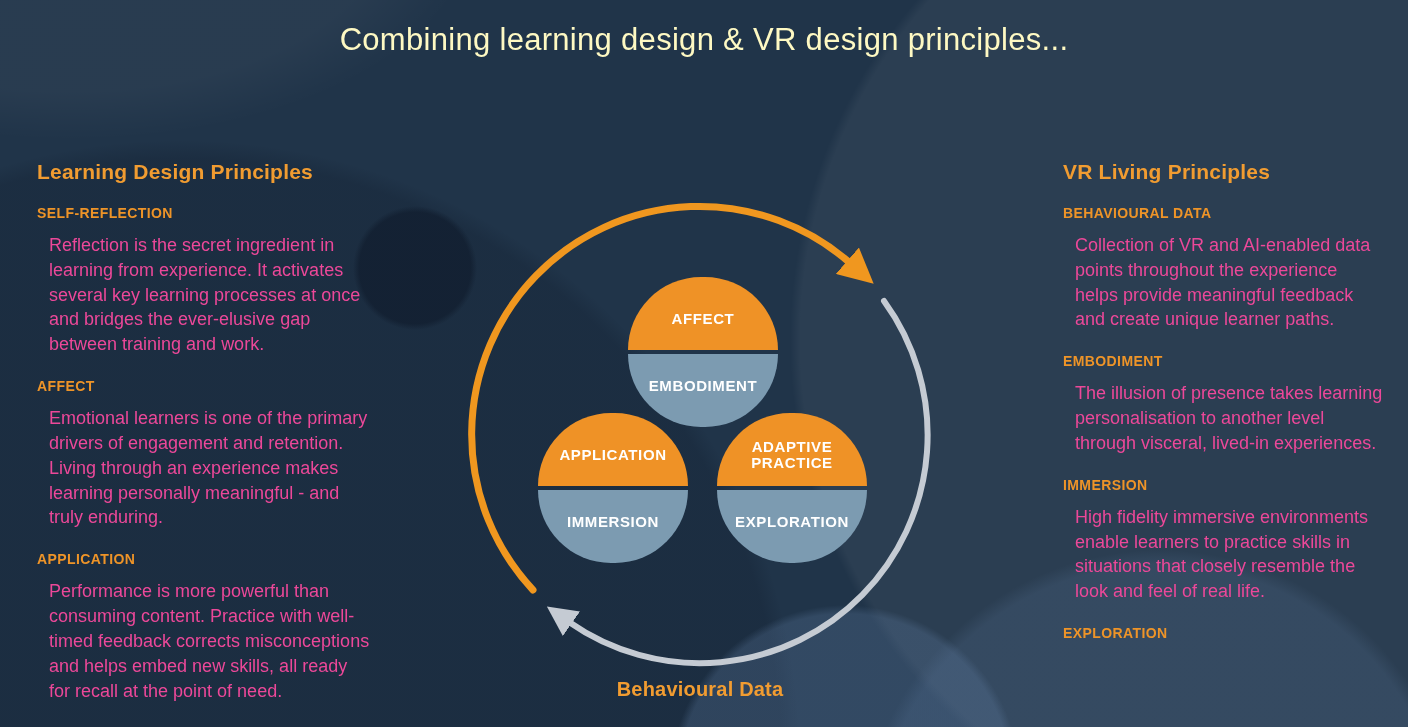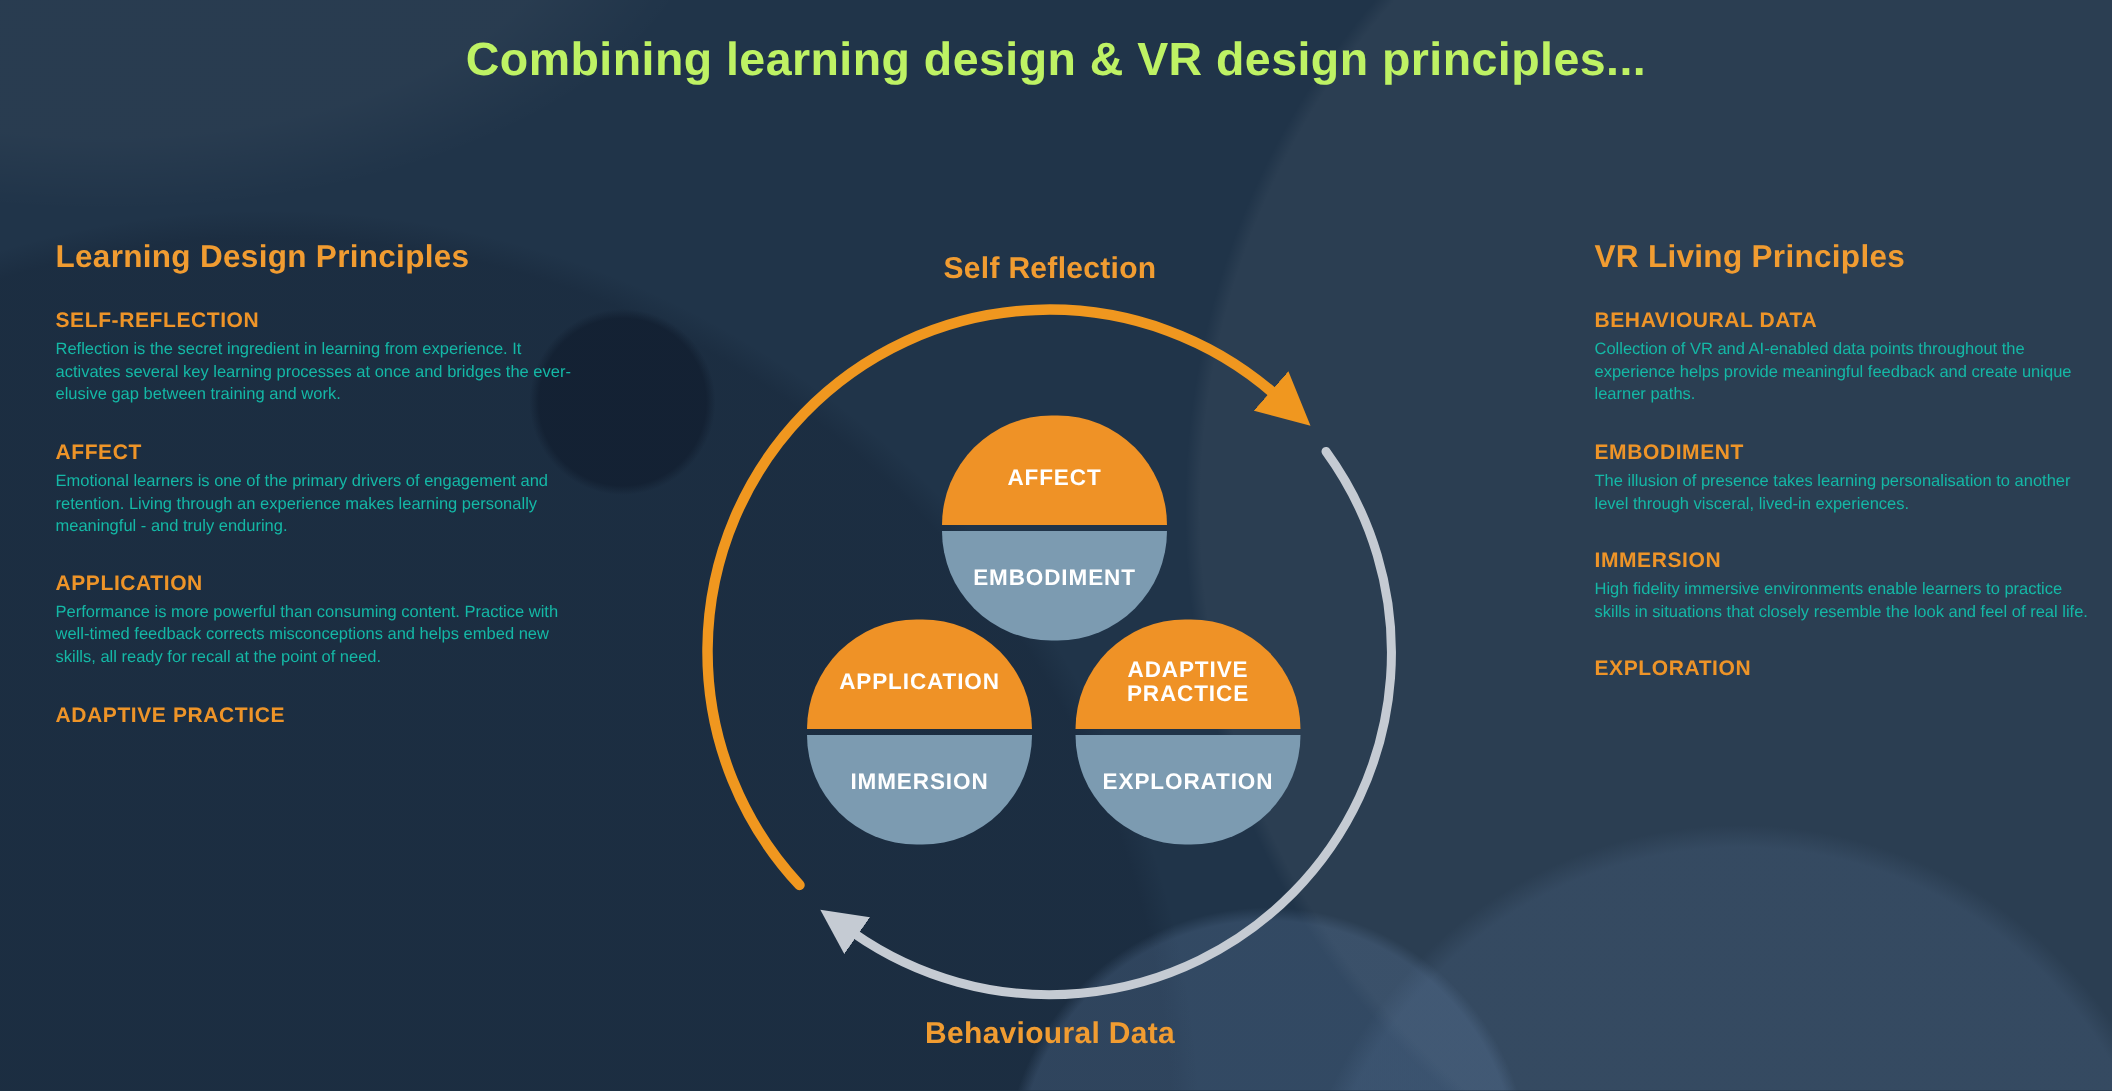--- a/index.html
+++ b/index.html
@@ -13,37 +13,37 @@
       radial-gradient(circle 175px at 845px 780px, rgba(98,128,166,0.28) 0%, rgba(98,128,166,0.28) 95%, rgba(98,128,166,0) 100%),
       radial-gradient(circle 300px at 1160px 850px, rgba(98,128,166,0.18) 0%, rgba(98,128,166,0.18) 95%, rgba(98,128,166,0) 100%),
       radial-gradient(circle 520px at 1310px 340px, rgba(255,255,255,0.05) 0%, rgba(255,255,255,0.05) 98%, rgba(255,255,255,0) 100%),
       radial-gradient(ellipse 520px 270px at 70px -70px, rgba(255,255,255,0.04) 0%, rgba(255,255,255,0.04) 60%, rgba(255,255,255,0) 78%),
       radial-gradient(circle 620px at 180px 760px, rgba(8,16,30,0.18) 0%, rgba(8,16,30,0.18) 97%, rgba(8,16,30,0) 100%);
     position:relative;
   }
   .title{
     position:absolute;top:22px;left:0;right:0;
     text-align:center;
-    font-size:31px;font-weight:700;letter-spacing:0.3px;
-    color:#bef264;
+    font-size:31px;font-weight:400;letter-spacing:0.3px;
+    color:#fef9c3;
   }
   .col{position:absolute;top:160px;}
   .col-left{left:37px;width:348px;}
   .col-right{left:1063px;width:332px;}
   .col-heading{
     font-size:21px;font-weight:700;color:#F19C31;
     margin:0 0 10px 0;letter-spacing:0.2px;
   }
   .section{margin-top:21px;}
   .section-header{
     font-size:14px;font-weight:700;color:#EE9428;
     letter-spacing:0.4px;margin:0 0 5px 0;
   }
   .section-body{
-    font-size:11px;line-height:1.38;margin:0;color:#14b8a6;
+    font-size:18px;line-height:1.38;margin:12px;color:#ec4899;
   }
   .diagram{position:absolute;left:430px;top:150px;width:540px;height:580px;}
   .diagram svg{position:absolute;left:0;top:0;}
   .cycle-label{
     position:absolute;left:0;right:0;text-align:center;
     font-size:20px;font-weight:700;color:#F19C31;letter-spacing:0.2px;
   }
   .cycle-label-top{top:18px;}
   .cycle-label-bottom{top:528px;}
   .split-circle{position:absolute;width:150px;height:150px;}
@@ -114,21 +114,20 @@
         <path d="M0,0 L6,3 L0,6 Z" fill="#F0971F"></path>
       </marker>
       <marker id="arrowGray" viewBox="0 0 6 6" refX="0.6" refY="3" markerWidth="5" markerHeight="5" orient="auto" markerUnits="strokeWidth">
         <path d="M0,0 L6,3 L0,6 Z" fill="#C5CBD3"></path>
       </marker>
     </defs>
     <path d="M 103 440 A 228 228 0 0 1 420 113" fill="none" stroke="#F0971F" stroke-width="7" stroke-linecap="round" marker-end="url(#arrowOrange)"></path>
     <path d="M 454 151 A 228 228 0 0 1 139 472" fill="none" stroke="#C5CBD3" stroke-width="6" stroke-linecap="round" marker-end="url(#arrowGray)"></path>
   </svg>
 
-  <div class="cycle-label cycle-label-top">Self Reflection</div>
   <div class="cycle-label cycle-label-bottom">Behavioural Data</div>
 
   <div class="split-circle circle-affect">
     <div class="half top">
         <span>AFFECT</span>
       </div>
     <div class="half bottom">
         <span>EMBODIMENT</span>
       </div>
   </div>

